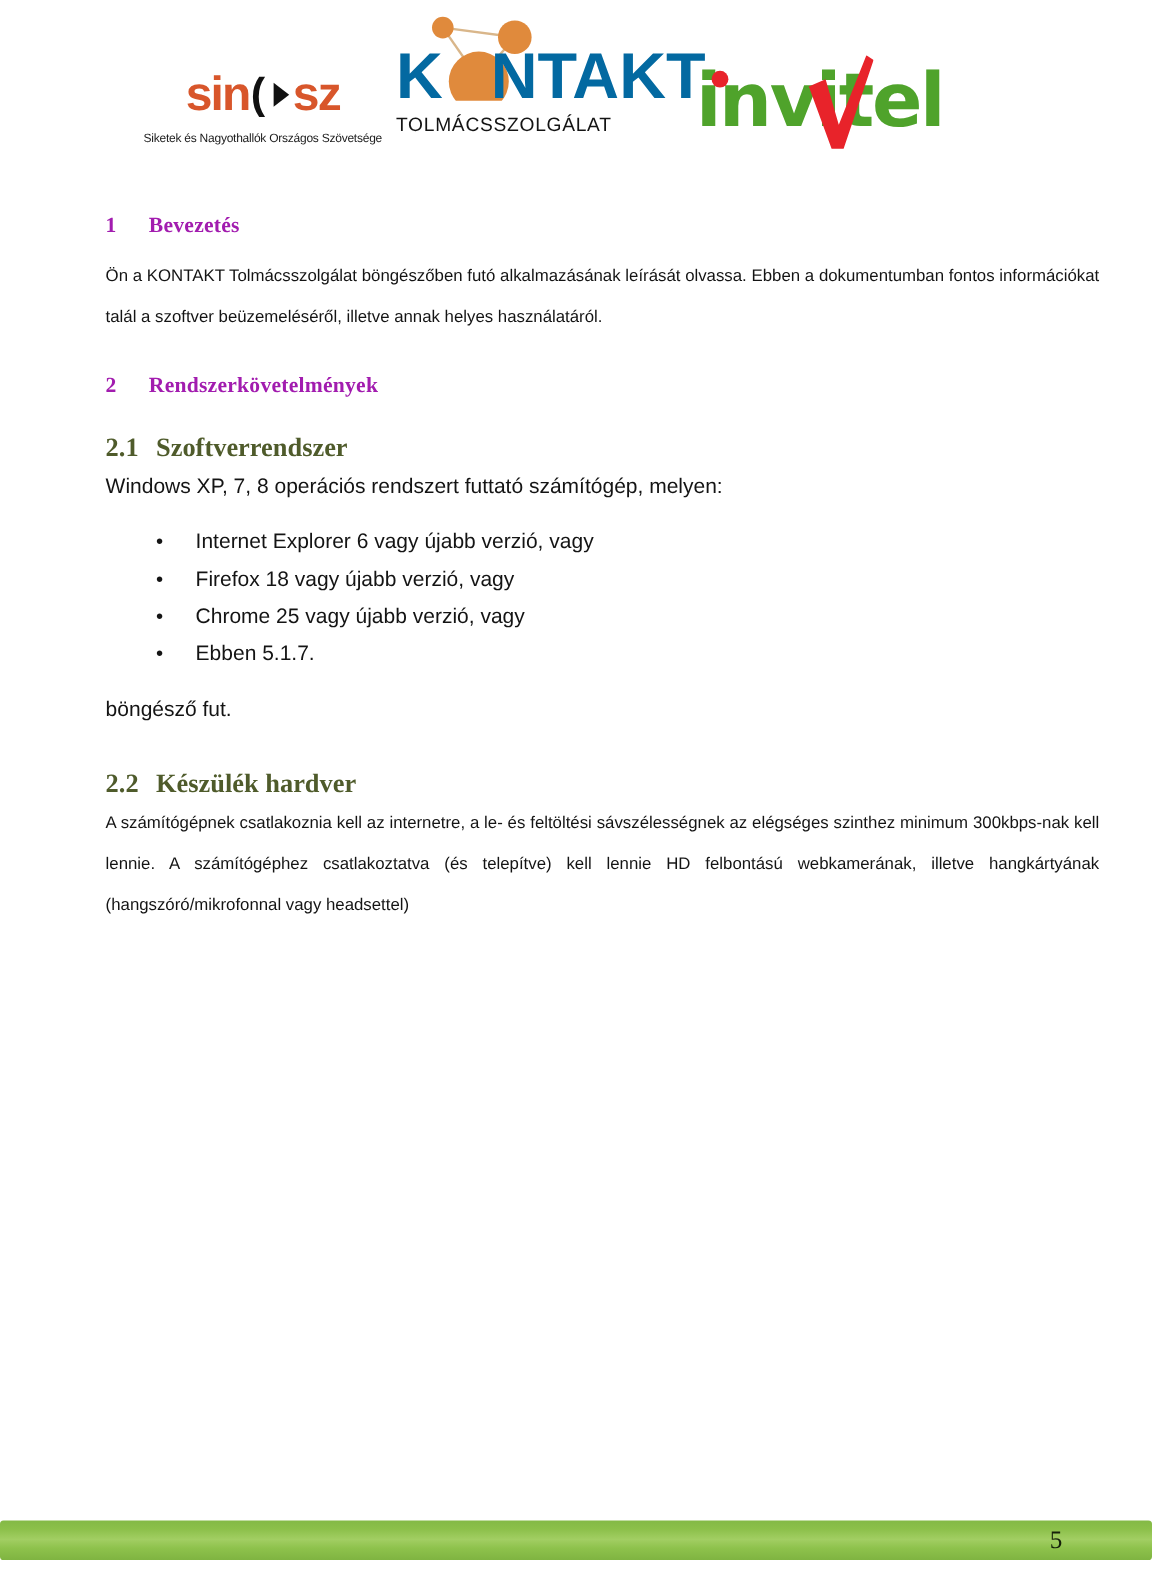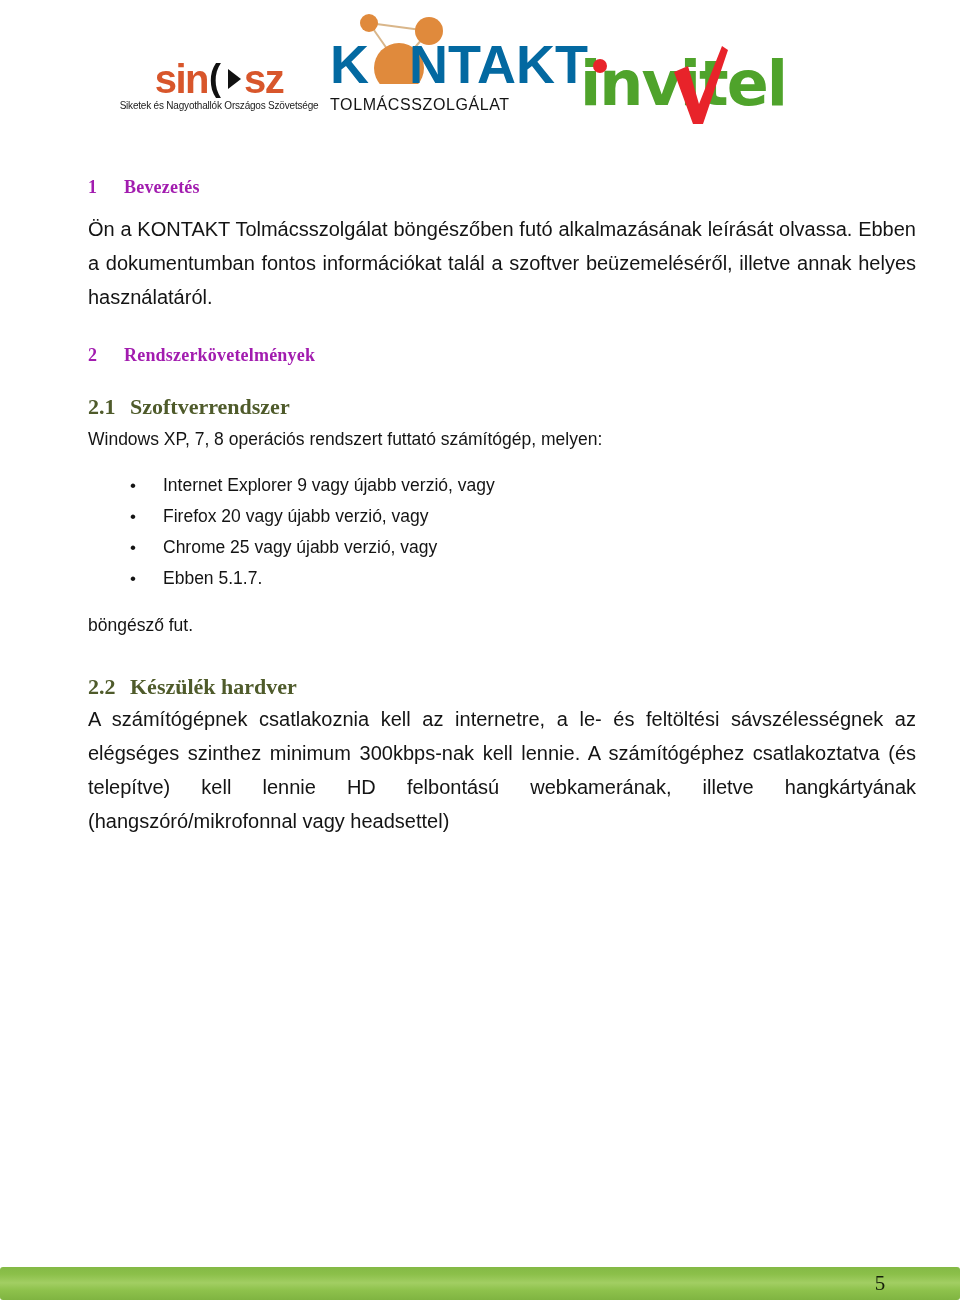--- a/index.html
+++ b/index.html
@@ -71,21 +71,21 @@
     position: absolute;
     right: 2px;
     top: 6px;
     width: 0;
     height: 0;
     border-top: 10px solid transparent;
     border-bottom: 10px solid transparent;
     border-left: 13px solid #111;
   }
   .sinosz-tag {
-    margin-top: 0;
+    margin-top: 10px;
     text-align: center;
     font-size: 10px;
     font-family: "Liberation Sans", sans-serif;
     color: #1b1b1b;
     letter-spacing: -0.2px;
     white-space: nowrap;
   }
 
   
   .logo-kontakt {
@@ -193,21 +193,21 @@
     font-weight: bold;
     font-size: 22px;
     line-height: 30px;
     color: #4F5B2B;
   }
   h2.sec .num { display: inline-block; min-width: 42px; }
 
   p.body {
     margin: 0;
     font-family: "Liberation Sans", sans-serif;
-    font-size: 20px;
+    font-size: 14px;
     line-height: 34px;
     color: #141414;
     text-align: justify;
     text-justify: inter-word;
   }
   p.plain {
     margin: 0;
     font-family: "Liberation Sans", sans-serif;
     font-size: 17.5px;
     line-height: 34px;
@@ -321,22 +321,22 @@
 
   <div class="sp-20"></div>
 
   <h2 class="sec"><span class="num">2.1</span><span>Szoftverrendszer</span></h2>
 
   <p class="plain">Windows XP, 7, 8 operációs rendszert futtató számítógép, melyen:</p>
 
   <div class="sp-14"></div>
 
   <ul class="bullets">
-    <li><span class="mk">•</span><span>Internet Explorer 9 vagy újabb verzió, vagy</span></li>
-    <li><span class="mk">•</span><span>Firefox 20 vagy újabb verzió, vagy</span></li>
+    <li><span class="mk">•</span><span>Internet Explorer 6 vagy újabb verzió, vagy</span></li>
+    <li><span class="mk">•</span><span>Firefox 18 vagy újabb verzió, vagy</span></li>
     <li><span class="mk">•</span><span>Chrome 25 vagy újabb verzió, vagy</span></li>
     <li><span class="mk">•</span><span>Ebben 5.1.7.</span></li>
   </ul>
 
   <div class="sp-14"></div>
 
   <p class="plain">böngésző fut.</p>
 
   <div class="sp-30"></div>
 

